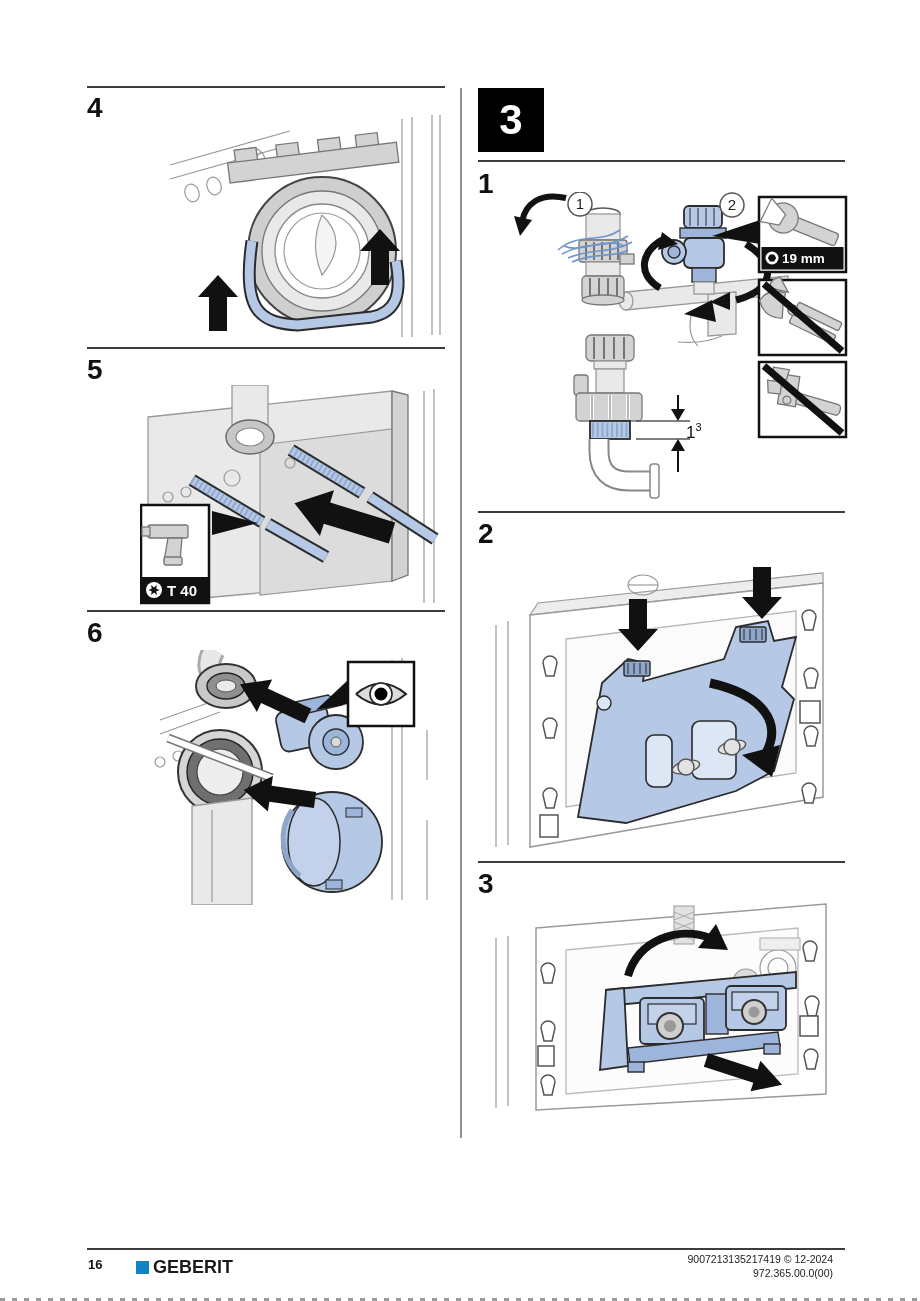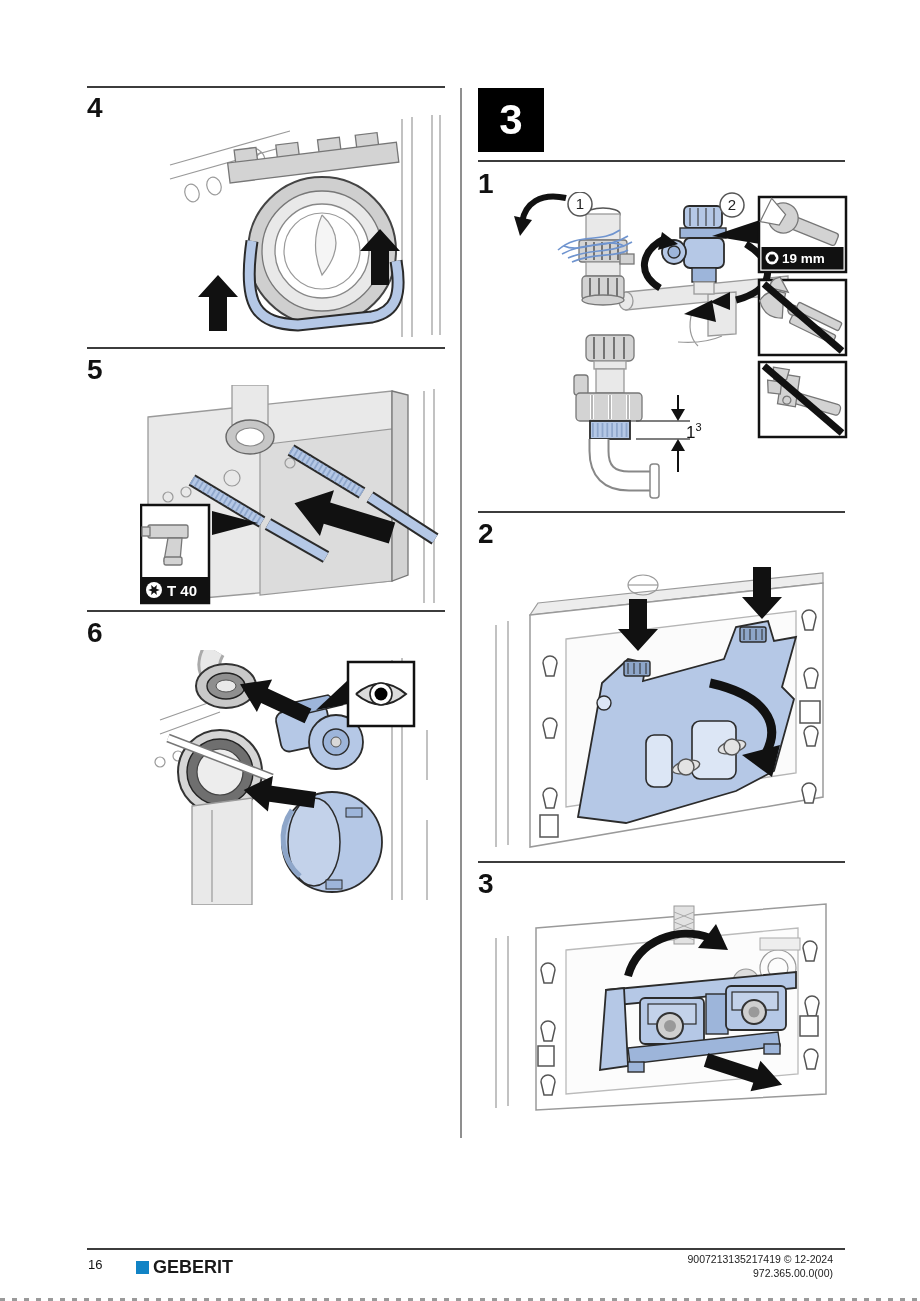--- a/index.html
+++ b/index.html
@@ -6,21 +6,21 @@
   .page{position:relative;width:920px;height:1301px;background:#ffffff;
         font-family:"Liberation Sans",sans-serif;overflow:hidden;color:#111;}
   .rule{position:absolute;height:2px;background:#3c3c3c;}
   .vdiv{position:absolute;width:2px;background:#8f8f8f;}
   .stepnum{position:absolute;font-size:28px;font-weight:bold;color:#111;line-height:1;}
   .secbox{position:absolute;left:478px;top:88px;width:66px;height:64px;background:#000;
           color:#fff;display:flex;align-items:center;justify-content:center;
           font-size:42px;font-weight:bold;}
   .illus{position:absolute;}
   
-  .f-pagenum{position:absolute;left:88px;top:1257px;font-size:13px;font-weight:normal;}
+  .f-pagenum{position:absolute;left:88px;top:1257px;font-size:13px;font-weight:bold;}
   .f-logo{position:absolute;left:136px;top:1257px;display:flex;align-items:center;}
   .f-logo .sq{width:13px;height:13px;background:#1183c5;margin-right:4px;display:inline-block;}
   .f-logo .word{font-size:18px;font-weight:bold;letter-spacing:0px;color:#1a1a1a;}
   .f-doc{position:absolute;right:87px;top:1253px;text-align:right;font-size:10.5px;
          line-height:1.3;color:#222;}
   .edge-marks{position:absolute;left:0;bottom:0;width:920px;height:3px;
         background:repeating-linear-gradient(90deg,#9a9a9a 0 5px,transparent 5px 12px);}
   
   svg text{font-family:"Liberation Sans",sans-serif;}
   .g1{fill:#e9e9e9;stroke:#9a9a9a;stroke-width:1.3;}

